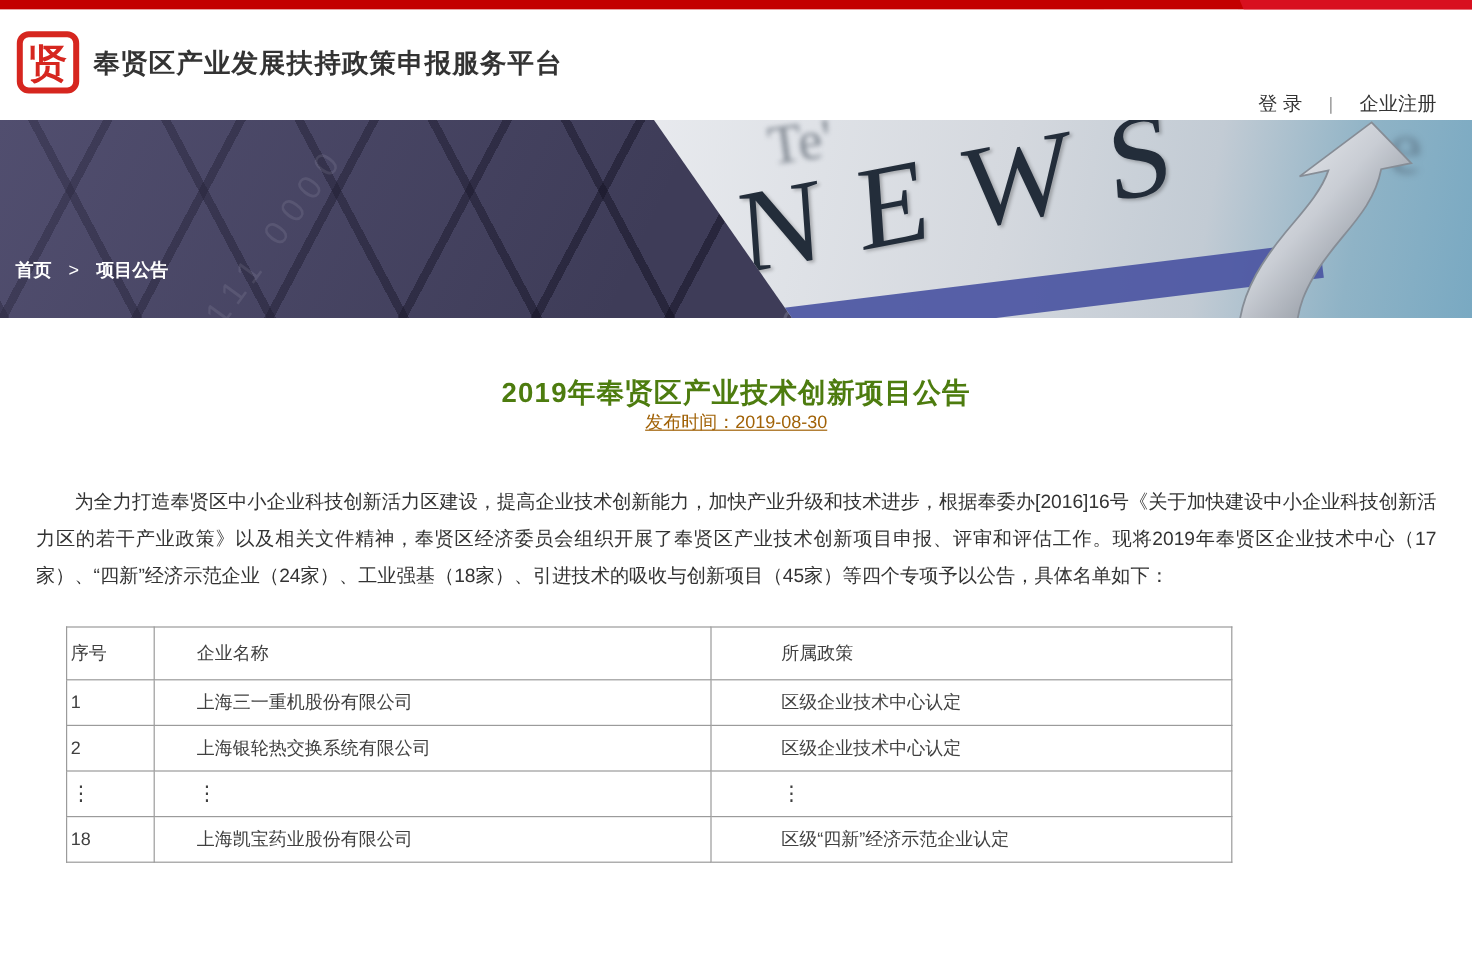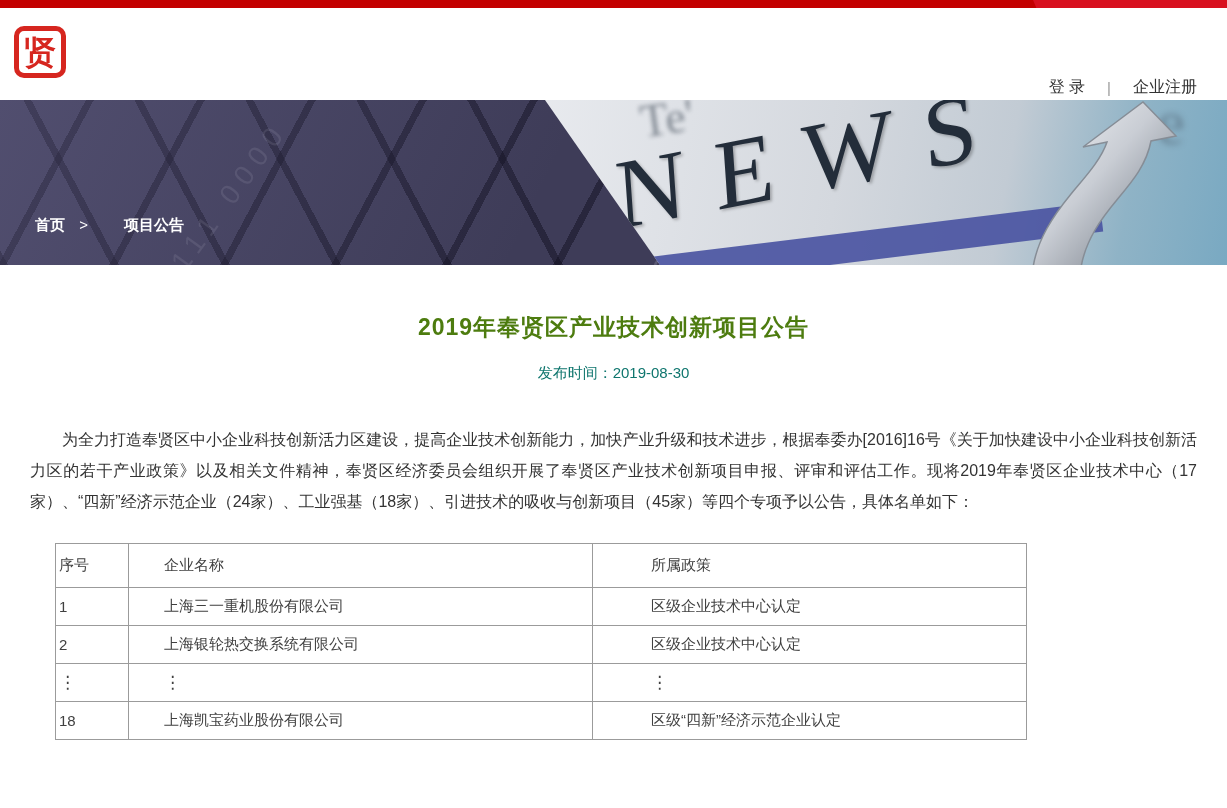--- a/index.html
+++ b/index.html
@@ -64,25 +64,25 @@
     font-size:46px;color:#3a4552;filter:blur(2px);opacity:.55;transform:rotate(-8deg);}
   .blur-b{position:absolute;right:42px;top:-14px;font-family:"Liberation Serif","DejaVu Serif",serif;
     font-size:64px;color:#4a5a6a;filter:blur(3px);opacity:.5;}
   .band{position:absolute;left:-14px;top:138px;width:600px;transform:rotate(-7deg);}
   .band .stripe{height:30px;background:var(--band-blue);opacity:.92;}
   .band .l1,.band .l2{font-weight:bold;font-style:italic;color:#2a3560;letter-spacing:2px;font-size:17px;line-height:19px;}
   .band .l1{padding-left:182px;margin-top:1px;}
   .band .l2{padding-left:236px;}
   .arrow-svg{position:absolute;right:46px;top:0;height:165px;}
   .breadcrumb{position:absolute;left:13px;bottom:30px;font-size:15px;font-weight:bold;color:#fff;}
-  .breadcrumb .crumb{cursor:pointer;margin-left:22px;}
+  .breadcrumb .crumb{cursor:pointer;}
   .breadcrumb .sep{margin:0 10px;font-weight:normal;}
   
   .article-title{font-size:23px;color:#4d7c0f;font-weight:bold;text-align:center;margin:312px 0 0;letter-spacing:1px;}
-  .pub-date{font-size:15px;color:#0f766e;text-align:center;margin-top:21px;}
+  .pub-date{font-size:15px;color:#a16207;text-align:center;text-decoration:underline;}
   .body-text{margin:41px 30px 16px;font-size:16px;line-height:31px;color:#333;text-indent:2em;text-align:justify;}
   
   table.ann{border-collapse:collapse;table-layout:fixed;width:972px;margin:26px 0 0 55px;font-size:15px;color:#404040;}
   .ann th,.ann td{border:1px solid #9b9b9b;font-weight:normal;text-align:left;height:38px;overflow:hidden;white-space:nowrap;}
   .ann th{height:44px;margin-left:26px;}
   .c0{width:73px;padding-left:3px;}
   .c1{width:464px;padding-left:35px;}
   .c2{padding-left:58px;}
   .ann td.dots{font-size:17px;line-height:12px;}
   .sel{background:var(--sel);color:#fff;padding:1px 3px;}
@@ -96,20 +96,21 @@
   <span>关于本平台</span>
 </div>
 <div class="tab-interactive">
   <span>企业服务信息互动平台</span>
 </div>
 
 <div class="header">
   <div class="logo">
     <span>贤</span>
   </div>
+  <div class="site-title">奉贤区产业发展扶持政策申报服务平台</div>
   <div class="login-area">
     <span class="lnk">登 录</span>
     <span class="divider">|</span>
     <span class="lnk">企业注册</span>
   </div>
 </div>
 
 <div class="banner">
   <div class="wm wm1">0 111 0000 1</div>
   <div class="wm wm2">0 111 0000</div>

